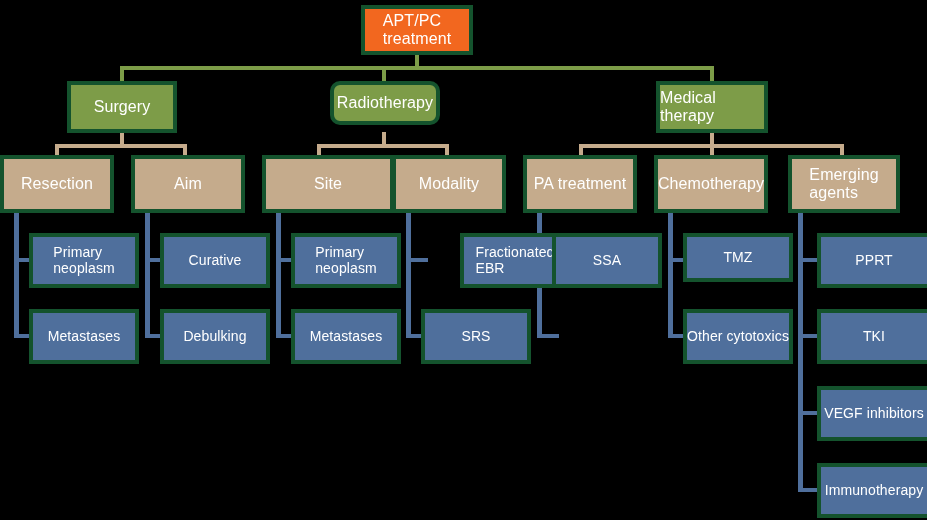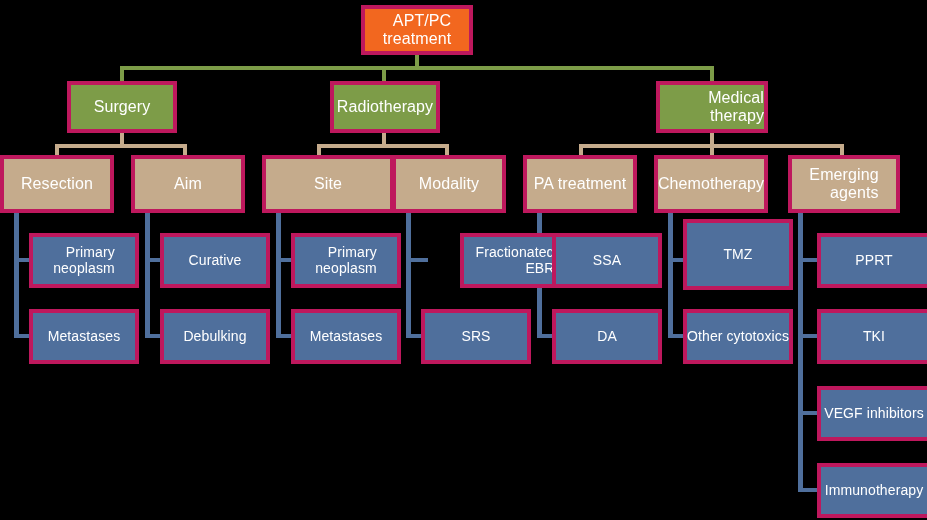--- a/index.html
+++ b/index.html
@@ -18,25 +18,25 @@
 
   
   .conn {
     position: absolute;
   }
 
   
   .node {
     position: absolute;
     box-sizing: border-box;
-    border: 4px solid #be185d;
+    border: 4px solid #14532d;
     display: flex;
     align-items: center;
     justify-content: center;
-    text-align: right;
+    text-align: left;
     color: #ffffff;
     line-height: 1.12;
     letter-spacing: 0.1px;
     white-space: pre-line;
   }
   .node.root   { background: #f2671f; font-size: 16px; }
   .node.lvl2   { background: #7d9c48; font-size: 16px; }
   .node.lvl3   { background: #c5ab8c; font-size: 16px; }
   .node.leaf   { background: #4f6f9c; font-size: 14px; }
 </style>
@@ -94,21 +94,21 @@
   <div class="conn" style="left:798px; top:212px; width:5px; height:280px; background:#4f6f9c;"></div>
   <div class="conn" style="left:798px; top:258px; width:22px; height:4px; background:#4f6f9c;"></div>
   <div class="conn" style="left:798px; top:334px; width:22px; height:4px; background:#4f6f9c;"></div>
   <div class="conn" style="left:798px; top:411px; width:22px; height:4px; background:#4f6f9c;"></div>
   <div class="conn" style="left:798px; top:488px; width:22px; height:4px; background:#4f6f9c;"></div>
 
   <div class="node root" style="left:361px; top:5px; width:112px; height:50px;">APT/PC
 treatment</div>
 
   <div class="node lvl2" style="left:67px; top:81px; width:110px; height:52px;">Surgery</div>
-  <div class="node lvl2" style="left:330px; top:81px; width:110px; height:52px;">Radiotherapy</div>
+  <div class="node lvl2" style="left:330px; top:81px; width:110px; height:44px;border-radius:10px;">Radiotherapy</div>
   <div class="node lvl2" style="left:656px; top:81px; width:112px; height:52px;">Medical therapy</div>
 
   <div class="node lvl3" style="left:0px; top:155px; width:114px; height:58px;">Resection</div>
   <div class="node lvl3" style="left:131px; top:155px; width:114px; height:58px;">Aim</div>
   <div class="node lvl3" style="left:262px; top:155px; width:132px; height:58px;">Site</div>
   <div class="node lvl3" style="left:392px; top:155px; width:114px; height:58px;">Modality</div>
   <div class="node lvl3" style="left:523px; top:155px; width:114px; height:58px;">PA treatment</div>
   <div class="node lvl3" style="left:654px; top:155px; width:114px; height:58px;">Chemotherapy</div>
   <div class="node lvl3" style="left:788px; top:155px; width:112px; height:58px;">Emerging
 agents</div>
@@ -122,23 +122,22 @@
 
   <div class="node leaf" style="left:291px; top:233px; width:110px; height:55px;">Primary
 neoplasm</div>
   <div class="node leaf" style="left:291px; top:309px; width:110px; height:55px;">Metastases</div>
 
   <div class="node leaf" style="left:421px; top:233px; width:110px; height:55px;margin-left:39px;">Fractionated
 EBR</div>
   <div class="node leaf" style="left:421px; top:309px; width:110px; height:55px;">SRS</div>
 
   <div class="node leaf" style="left:552px; top:233px; width:110px; height:55px;">SSA</div>
-  <div class="node leaf" style="left:552px; top:309px; width:110px; height:55px;">DA</div>
 
-  <div class="node leaf" style="left:683px; top:219px; width:110px; height:71px;">TMZ</div>
+  <div class="node leaf" style="left:683px; top:233px; width:110px; height:49px;">TMZ</div>
   <div class="node leaf" style="left:683px; top:309px; width:110px; height:55px;">Other cytotoxics</div>
 
   <div class="node leaf" style="left:817px; top:233px; width:114px; height:55px;">PPRT</div>
   <div class="node leaf" style="left:817px; top:309px; width:114px; height:55px;">TKI</div>
   <div class="node leaf" style="left:817px; top:386px; width:114px; height:55px;">VEGF inhibitors</div>
   <div class="node leaf" style="left:817px; top:463px; width:114px; height:55px;">Immunotherapy</div>
 
 </div>
 
 </body></html>

